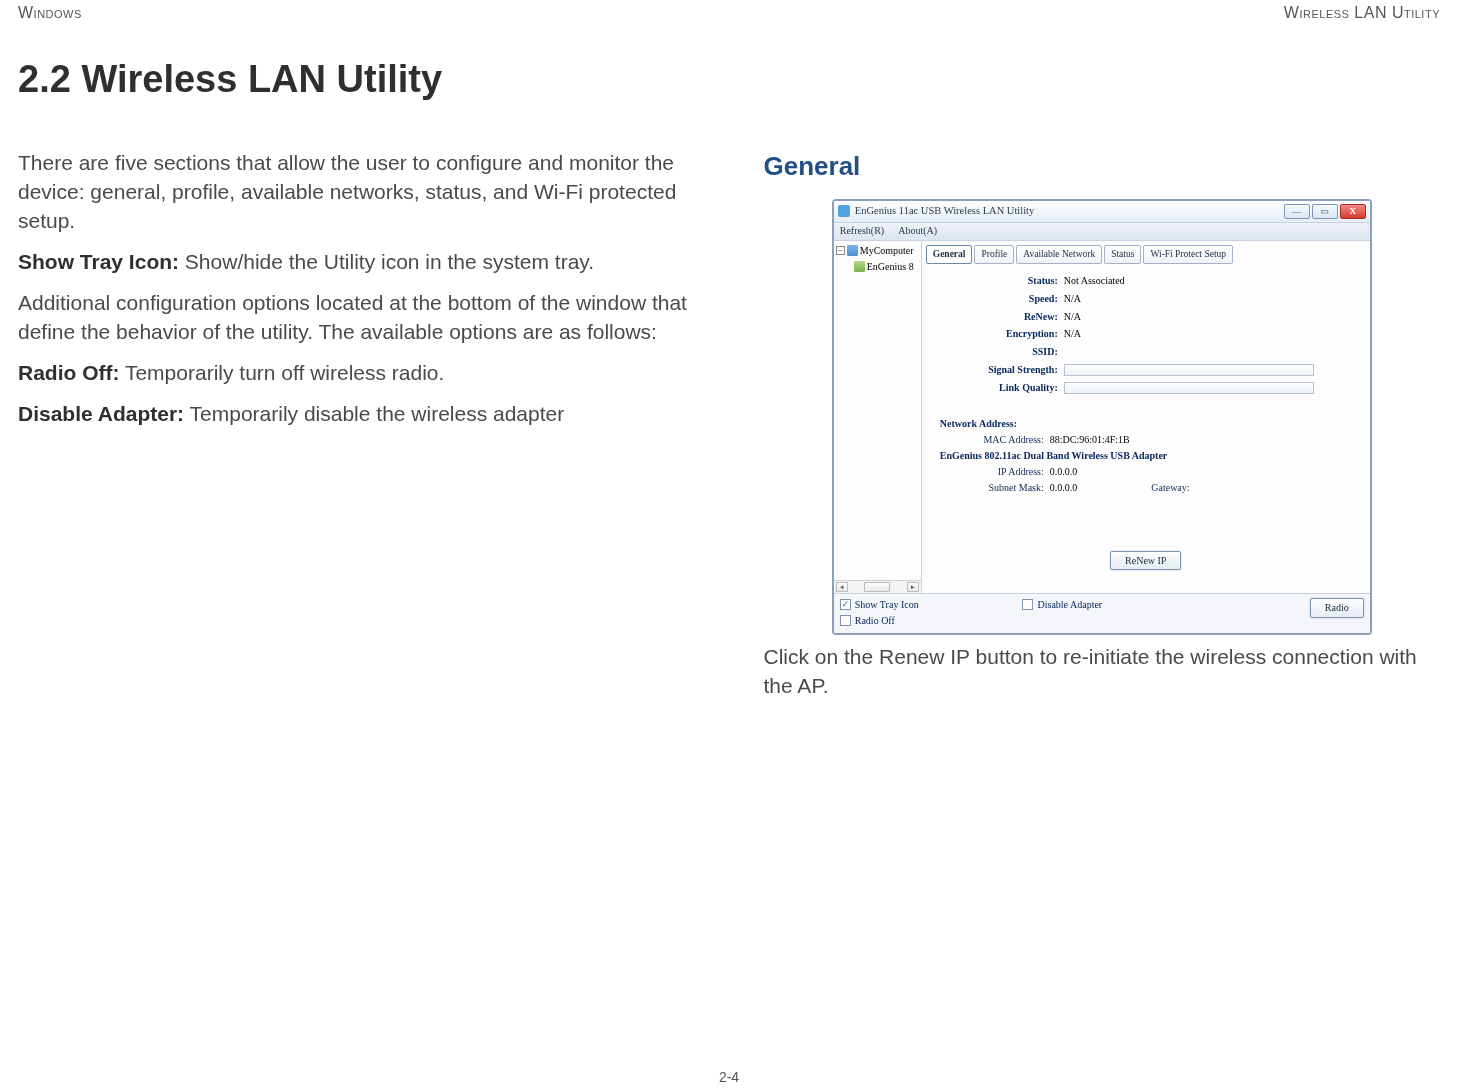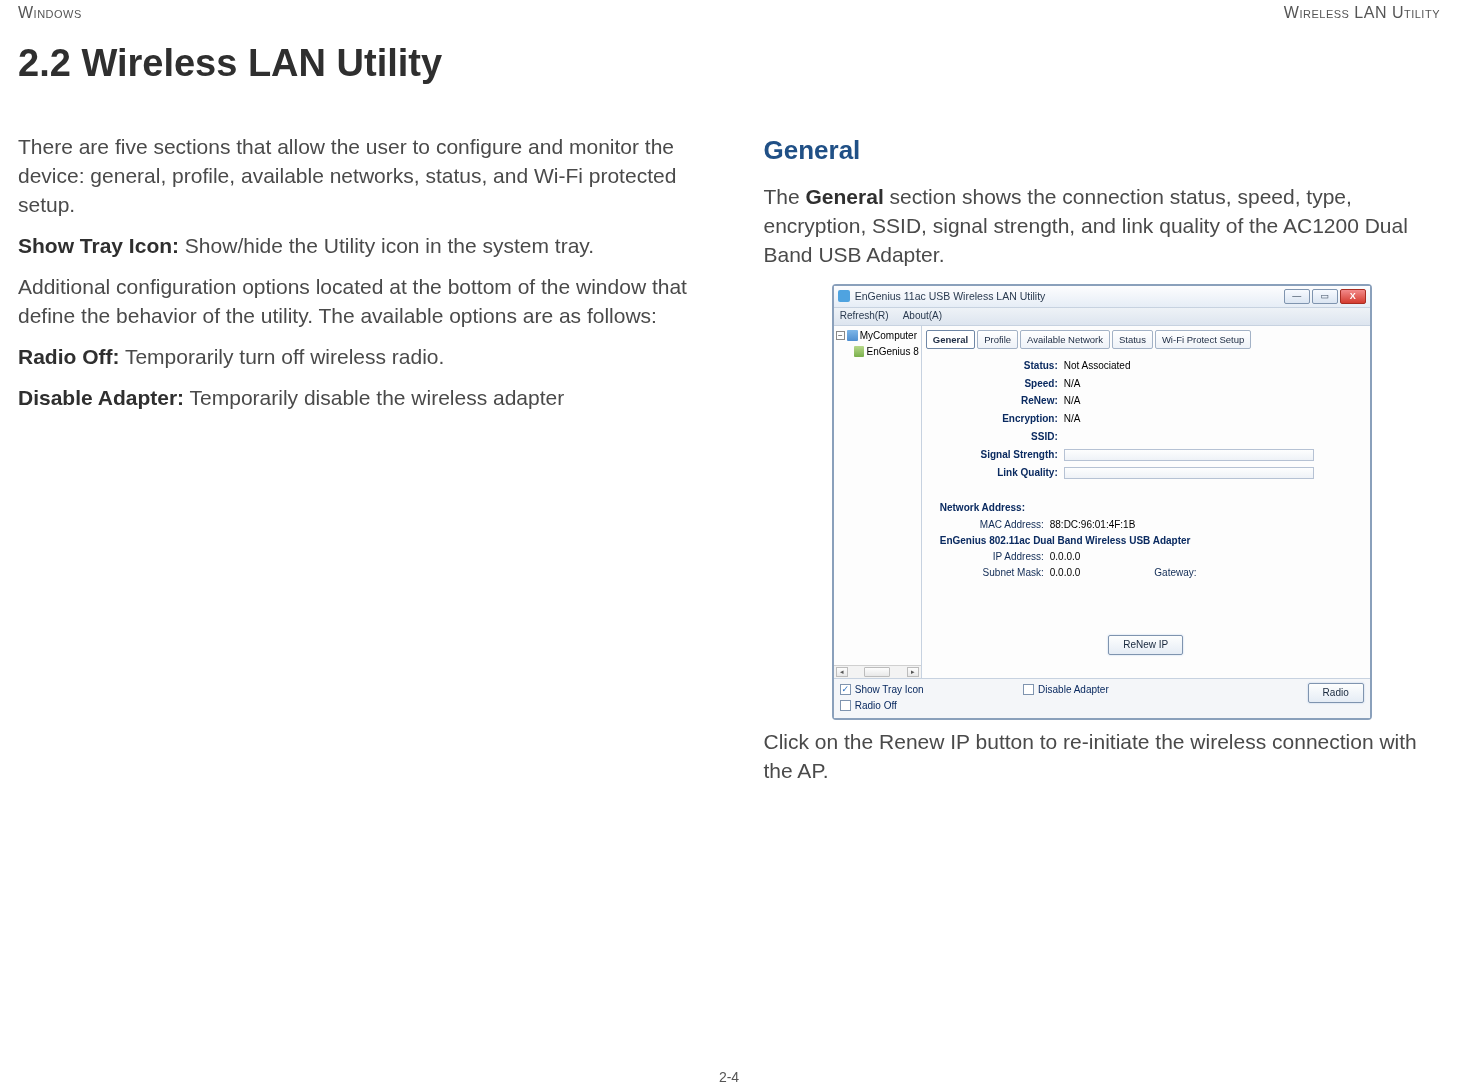--- a/index.html
+++ b/index.html
@@ -19,21 +19,21 @@
     font-size: 16px;
     color: #555;
     padding: 4px 0 0 0;
     letter-spacing: 0.5px;
   }
   h1.section-title {
     font-family: Verdana, Geneva, sans-serif;
     font-weight: 700;
     font-size: 38px;
     color: #2f2f2f;
-    margin-top: 20px;
+    margin-top: 36px;
     margin-bottom: 48px;
   }
   .columns {
     display: flex;
     gap: 69px;
   }
   .col {
     flex: 1;
     font-size: 21px;
     color: #4a4a4a;
@@ -49,21 +49,21 @@
   }
   .bold { font-weight: 700; color: #2f2f2f; }
   .caption { margin-top: 8px; }
 
   
   .app-window {
     width: 540px;
     margin: 14px auto 8px auto;
     border: 2px solid #8aa0bb;
     border-radius: 4px;
-    font-family: Liberation Sans, sans-serif;
+    font-family: Liberation Serif, serif;
     font-size: 10px;
     color: #222;
     background: #f4f6f9;
     position: relative;
   }
   .titlebar {
     display: flex;
     align-items: center;
     height: 22px;
     background: linear-gradient(#fdfdfe, #e6edf6);
@@ -253,23 +253,20 @@
     <p>
       <span class="bold">Radio Off:</span><span> Temporarily turn off wireless radio.</span>
     </p>
     <p>
       <span class="bold">Disable Adapter:</span><span> Temporarily disable the wireless adapter</span>
     </p>
   </div>
 
   <div class="col">
     <div class="subheading">General</div>
-    <p>
-      <span>The </span><span class="bold">General</span><span> section shows the connection status, speed, type, encryption, SSID, signal strength, and link quality of the AC1200 Dual Band USB Adapter.</span>
-    </p>
 
     <div class="app-window">
 
       <div class="titlebar">
         <div class="app-icon"></div>
         <div class="title">EnGenius 11ac USB Wireless LAN Utility</div>
         <div class="win-btns">
           <div class="win-btn">—</div>
           <div class="win-btn">▭</div>
           <div class="win-btn close">X</div>

